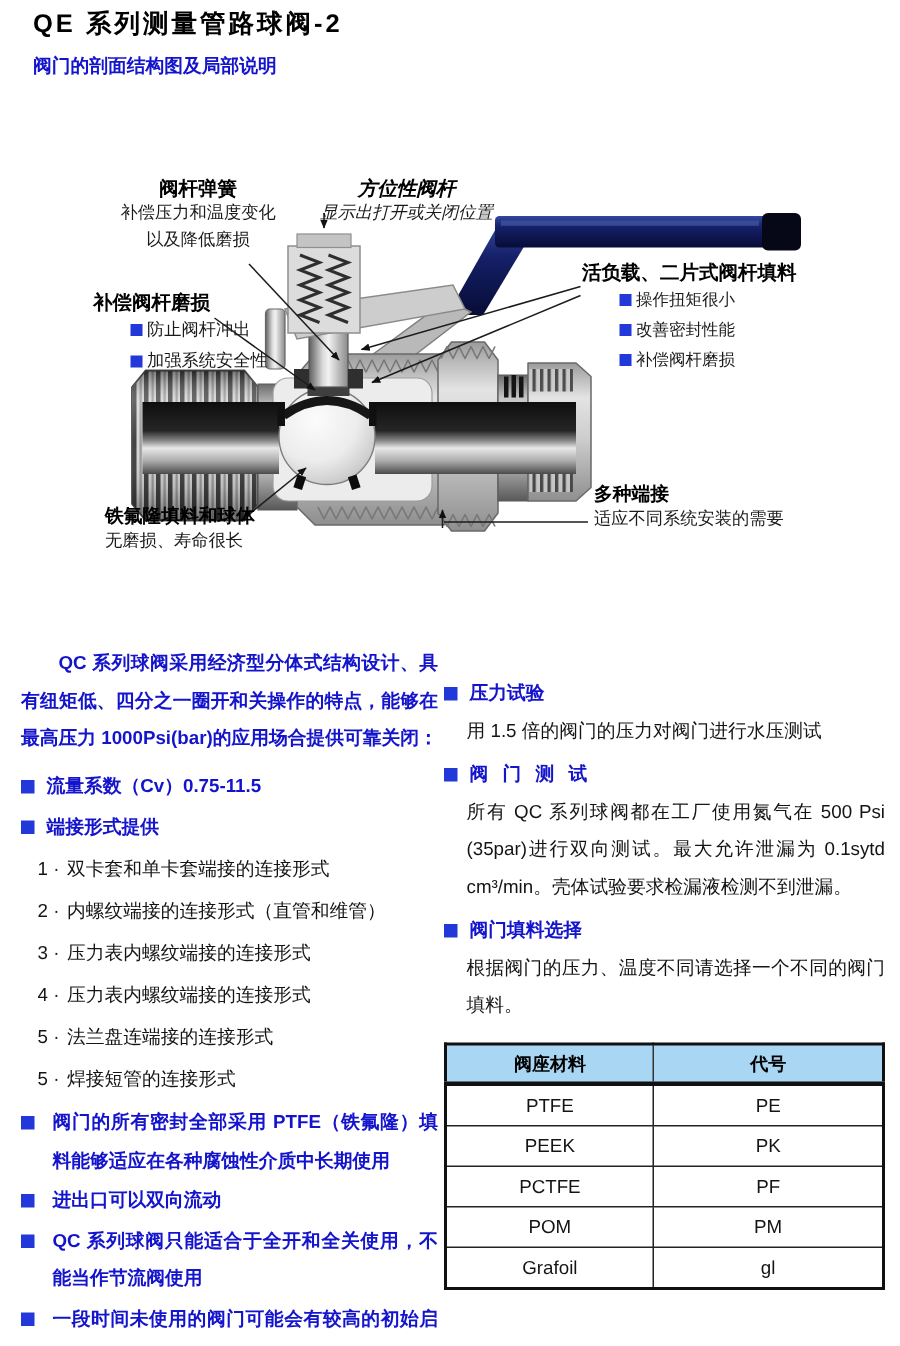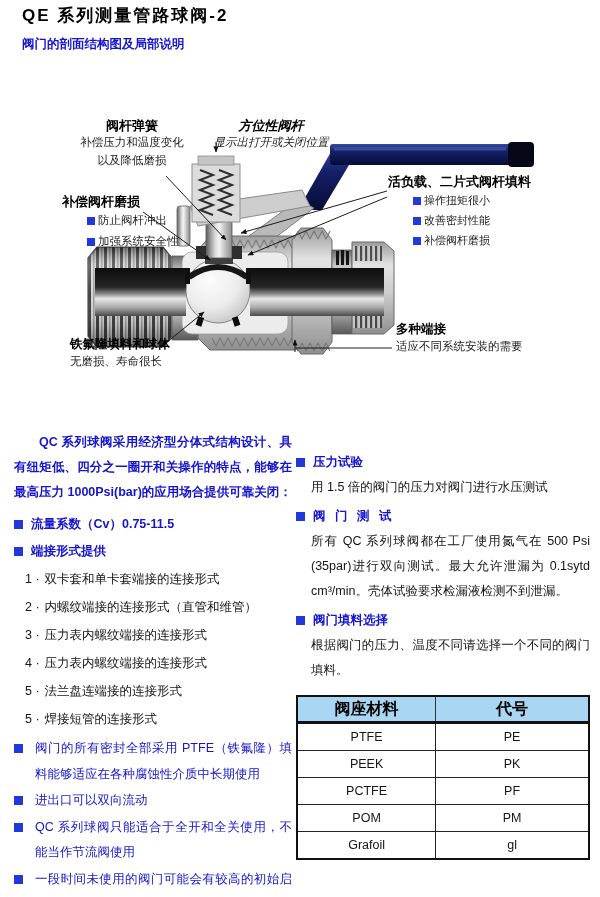--- a/index.html
+++ b/index.html
@@ -32,34 +32,34 @@
 
   
   .col-left{position:absolute;left:14px;top:430px;width:278px;}
   .intro{margin:0 0 6px 0;font-size:12.5px;font-weight:bold;color:var(--blue);
          line-height:25px;text-indent:2em;text-align:justify;}
   .feat{display:flex;align-items:center;gap:8px;font-size:12.5px;font-weight:bold;
         color:var(--blue);line-height:27px;text-align:center;}
   .conn{font-size:12.5px;color:var(--ink);line-height:28px;margin-left:11px;}
   .cnum{margin-right:5px;}
   .notes{margin-top:3px;}
-  .note{position:relative;padding-left:21px;font-size:12.5px;font-weight:normal;
+  .note{position:relative;padding-left:21px;font-size:12.5px;font-weight:bold;
         color:var(--blue);line-height:25.5px;text-align:justify;margin-top:1px;}
   .note .sq{position:absolute;left:0;top:8px;}
 
   .col-right{position:absolute;left:296px;top:430px;width:294px;margin-top:20px;}
   .sec-title{display:flex;align-items:center;gap:8px;font-size:12.5px;font-weight:bold;
         color:var(--blue);line-height:24px;}
   .sec-title.spaced span.tt{letter-spacing:3px;}
   .sec-body{margin:1px 0 4px 0;padding-left:15px;font-size:12.5px;color:var(--ink);
         line-height:25px;text-align:justify;}
 
   
   .ptable{margin-top:12px;width:100%;border-collapse:collapse;border:2px solid #111;}
-  .ptable th{background:#a9d7f3;font-size:16px;font-weight:bold;color:#000;
+  .ptable th{background:#a9d7f3;font-size:12px;font-weight:bold;color:#000;
         height:22px;border-bottom:3px solid #111;border-right:1.5px solid #333;
         text-align:center;}
   .ptable th:last-child{border-right:none;}
   .ptable td{height:24px;font-size:12.5px;color:var(--ink);text-align:center;
         border:1.4px solid #222;}
   .ptable col.c1{width:47.5%;}
 </style>
 </head>
 <body>
 

